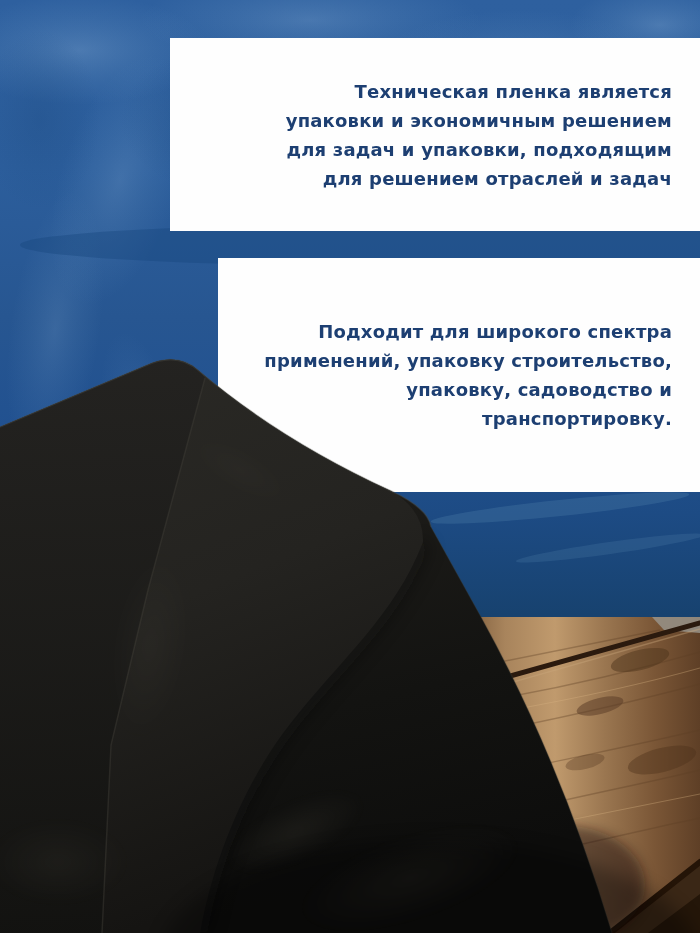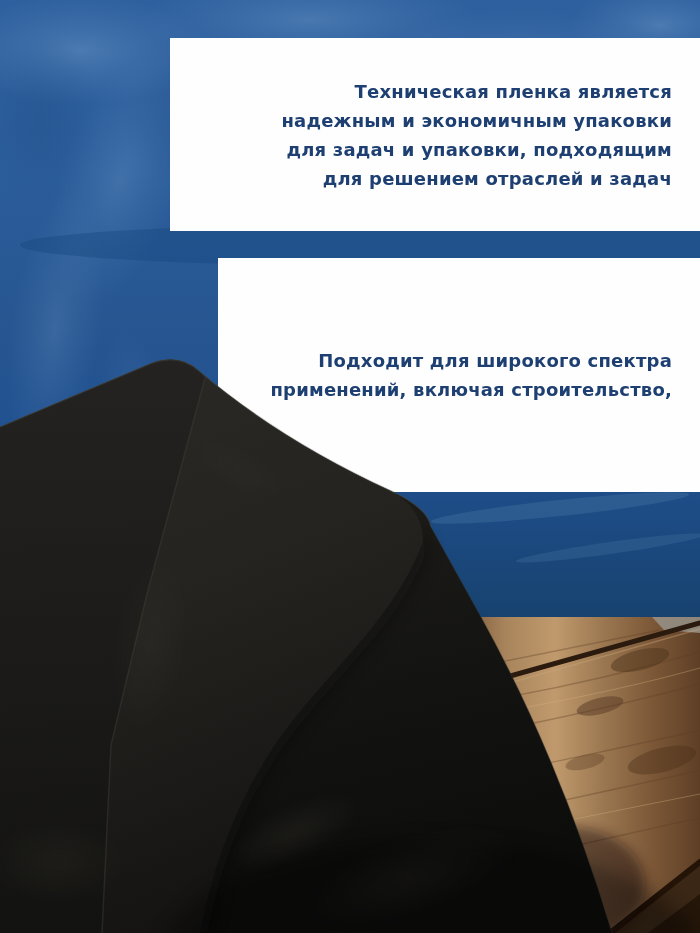--- a/index.html
+++ b/index.html
@@ -117,28 +117,30 @@
       <ellipse cx="600" cy="706" rx="24" ry="8" fill="#553823" opacity="0.5" transform="rotate(-14 600 706)"></ellipse>
       <ellipse cx="662" cy="760" rx="35" ry="12" fill="#4a3018" opacity="0.4" transform="rotate(-14 662 760)"></ellipse>
       <ellipse cx="585" cy="762" rx="20" ry="7" fill="#553823" opacity="0.35" transform="rotate(-14 585 762)"></ellipse>
 
       <ellipse cx="560" cy="885" rx="85" ry="60" fill="#1a100a" opacity="0.5" filter="url(#blur6)"></ellipse>
     </g>
   </svg>
 
   <div class="card card-1">
     <div class="line">Техническая пленка является</div>
-    <div class="line">надежным и экономичным упаковки</div>
+    <div class="line">упаковки и экономичным решением</div>
     <div class="line">для задач и упаковки, подходящим</div>
     <div class="line">для решением отраслей и задач</div>
   </div>
 
   <div class="card card-2">
     <div class="line">Подходит для широкого спектра</div>
-    <div class="line">применений, включая строительство,</div>
+    <div class="line">применений, упаковку строительство,</div>
+    <div class="line">упаковку, садоводство и</div>
+    <div class="line">транспортировку.</div>
   </div>
 
   <svg class="film-svg" width="700" height="933" viewBox="0 0 700 933" aria-hidden="true">
     <defs>
       <linearGradient id="underGrad" x1="0" y1="0" x2="0.25" y2="1">
         <stop offset="0" stop-color="#262522"></stop>
         <stop offset="0.35" stop-color="#1d1c19"></stop>
         <stop offset="0.7" stop-color="#131311"></stop>
         <stop offset="1" stop-color="#0d0d0c"></stop>
       </linearGradient>

